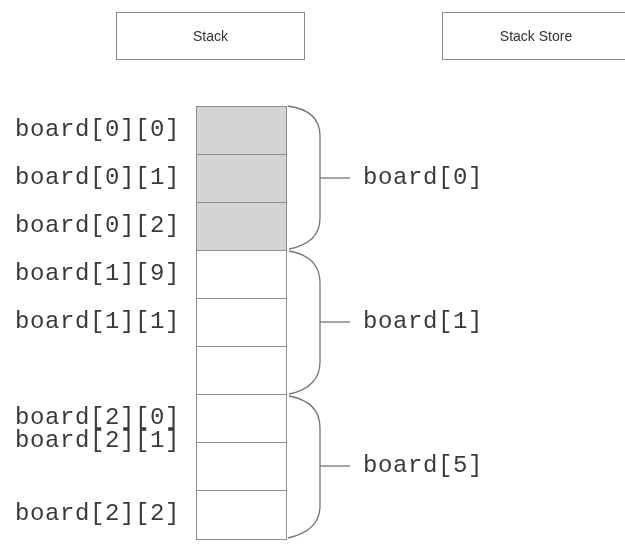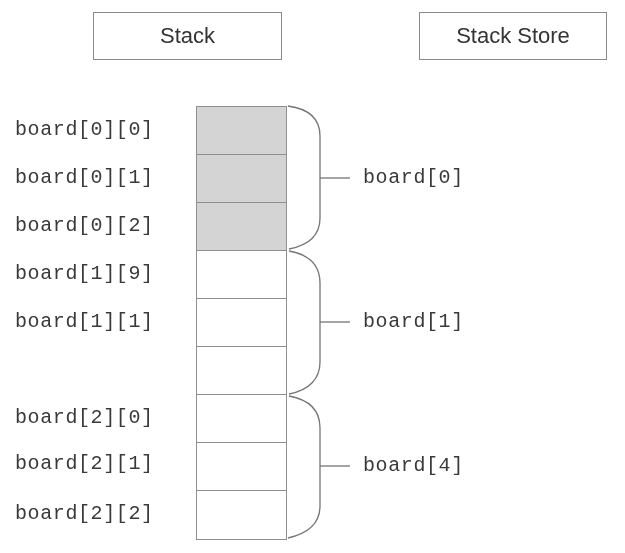--- a/index.html
+++ b/index.html
@@ -17,30 +17,31 @@
   }
   .title-box {
     position: absolute;
     top: 12px;
     height: 48px;
     box-sizing: border-box;
     border: 1.5px solid var(--titleBorder, #8a8a8a);
     display: flex;
     align-items: center;
     justify-content: center;
-    font-size: 22px;
+    font-size: 14px;
     color: var(--titleText, #333333);
     background: #ffffff;
+    margin-left: 23px;
   }
   .title-box.stack { left: 93px; width: 189px; }
   .title-box.free-store { left: 419px; width: 188px; }
 
   .mono {
     font-family: "Liberation Mono", "DejaVu Sans Mono", monospace;
-    font-size: 20px;
+    font-size: 24px;
     letter-spacing: 0.6px;
     color: var(--labelText, #3a3a3a);
     white-space: nowrap;
   }
 
   .cell-label {
     position: absolute;
     left: 15px;
     height: 30px;
     line-height: 30px;
@@ -91,21 +92,21 @@
 
   <div class="title-box stack">Stack</div>
   <div class="title-box free-store">Stack Store</div>
 
   <div class="cell-label mono" style="top:115px">board[0][0]</div>
   <div class="cell-label mono" style="top:163px">board[0][1]</div>
   <div class="cell-label mono" style="top:211px">board[0][2]</div>
   <div class="cell-label mono" style="top:259px">board[1][9]</div>
   <div class="cell-label mono" style="top:307px">board[1][1]</div>
   <div class="cell-label mono" style="top:403px">board[2][0]</div>
-  <div class="cell-label mono" style="top:449px">board[2][1]</div>
+  <div class="cell-label mono" style="top:426px">board[2][1]</div>
   <div class="cell-label mono" style="top:499px">board[2][2]</div>
 
   <div class="column">
     <div class="cell" data-filled="true"></div>
     <div class="cell" data-filled="true"></div>
     <div class="cell" data-filled="true"></div>
     <div class="cell" data-filled="false"></div>
     <div class="cell" data-filled="false"></div>
     <div class="cell" data-filled="false"></div>
     <div class="cell" data-filled="false"></div>
@@ -117,15 +118,15 @@
     <path d="M 288,106 C 310,109 320,120 320,136 L 320,218 C 320,234 310,245 289,249"></path>
     <path d="M 320,178 L 350,178"></path>
     <path d="M 289,251 C 311,255 320,267 320,283 L 320,362 C 320,378 310,390 289,394"></path>
     <path d="M 320,322 L 350,322"></path>
     <path d="M 289,396 C 311,400 320,412 320,428 L 320,506 C 320,522 310,533 288,538"></path>
     <path d="M 320,466 L 350,466"></path>
   </svg>
 
   <div class="group-label mono" style="top:163px">board[0]</div>
   <div class="group-label mono" style="top:307px">board[1]</div>
-  <div class="group-label mono" style="top:451px">board[4]</div>
+  <div class="group-label mono" style="top:451px">board[5]</div>
 
 </div>
 
 </body></html>

